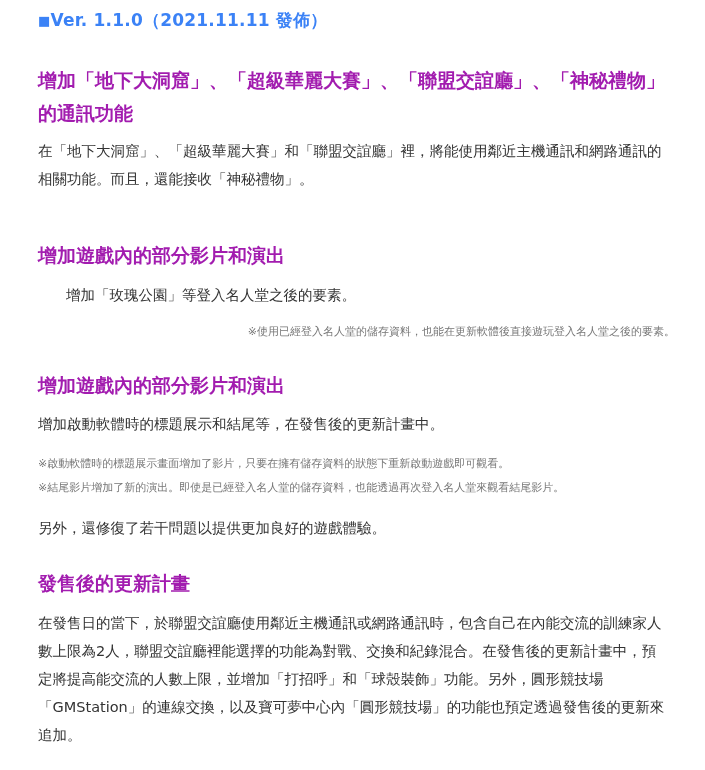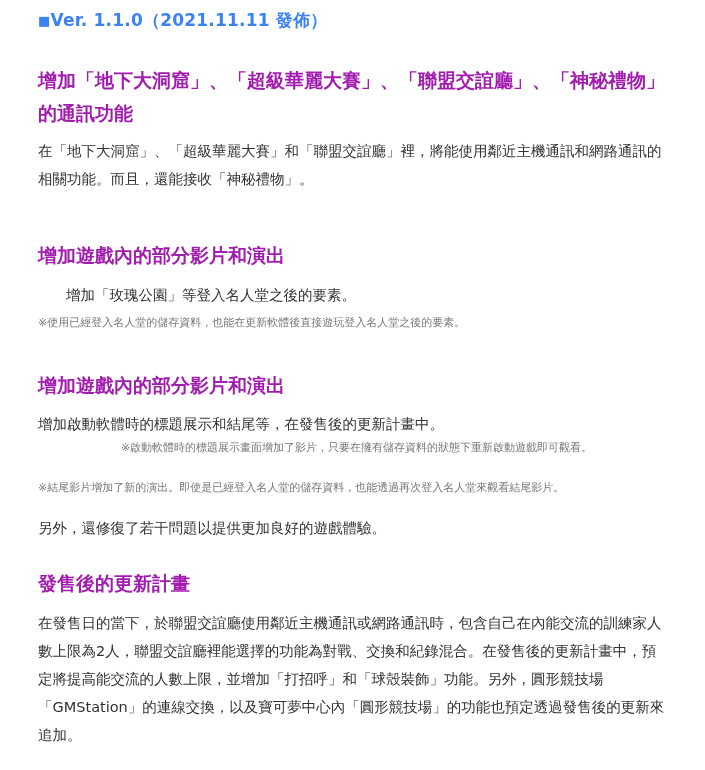--- a/index.html
+++ b/index.html
@@ -34,23 +34,23 @@
 <div class="wrap">
   <div class="ver">
     <span class="sq">■</span><span>Ver. 1.1.0（2021.11.11 發佈）</span>
   </div>
 
   <div class="h" style="top:64px;">增加「地下大洞窟」、「超級華麗大賽」、「聯盟交誼廳」、「神秘禮物」的通訊功能</div>
   <div class="p" style="top:137px;">在「地下大洞窟」、「超級華麗大賽」和「聯盟交誼廳」裡，將能使用鄰近主機通訊和網路通訊的相關功能。而且，還能接收「神秘禮物」。</div>
 
   <div class="h" style="top:239px;">增加遊戲內的部分影片和演出</div>
   <div class="p" style="top:281px;margin-left:28px;">增加「玫瑰公園」等登入名人堂之後的要素。</div>
-  <div class="note" style="top:314px;">※使用已經登入名人堂的儲存資料，也能在更新軟體後直接遊玩登入名人堂之後的要素。</div>
+  <div class="note" style="top:323px;text-align:right;">※使用已經登入名人堂的儲存資料，也能在更新軟體後直接遊玩登入名人堂之後的要素。</div>
 
   <div class="h" style="top:369px;">增加遊戲內的部分影片和演出</div>
   <div class="p" style="top:410px;">增加啟動軟體時的標題展示和結尾等，在發售後的更新計畫中。</div>
-  <div class="note" style="top:439px;text-align:center;">※啟動軟體時的標題展示畫面增加了影片，只要在擁有儲存資料的狀態下重新啟動遊戲即可觀看。</div>
+  <div class="note" style="top:455px;">※啟動軟體時的標題展示畫面增加了影片，只要在擁有儲存資料的狀態下重新啟動遊戲即可觀看。</div>
   <div class="note" style="top:479px;">※結尾影片增加了新的演出。即使是已經登入名人堂的儲存資料，也能透過再次登入名人堂來觀看結尾影片。</div>
   <div class="p" style="top:514px;">另外，還修復了若干問題以提供更加良好的遊戲體驗。</div>
 
   <div class="h" style="top:567px;">發售後的更新計畫</div>
   <div class="p" style="top:609px;">在發售日的當下，於聯盟交誼廳使用鄰近主機通訊或網路通訊時，包含自己在內能交流的訓練家人數上限為2人，聯盟交誼廳裡能選擇的功能為對戰、交換和紀錄混合。在發售後的更新計畫中，預定將提高能交流的人數上限，並增加「打招呼」和「球殼裝飾」功能。另外，圓形競技場「GMStation」的連線交換，以及寶可夢中心內「圓形競技場」的功能也預定透過發售後的更新來追加。</div>
 </div>
 
 </body></html>

